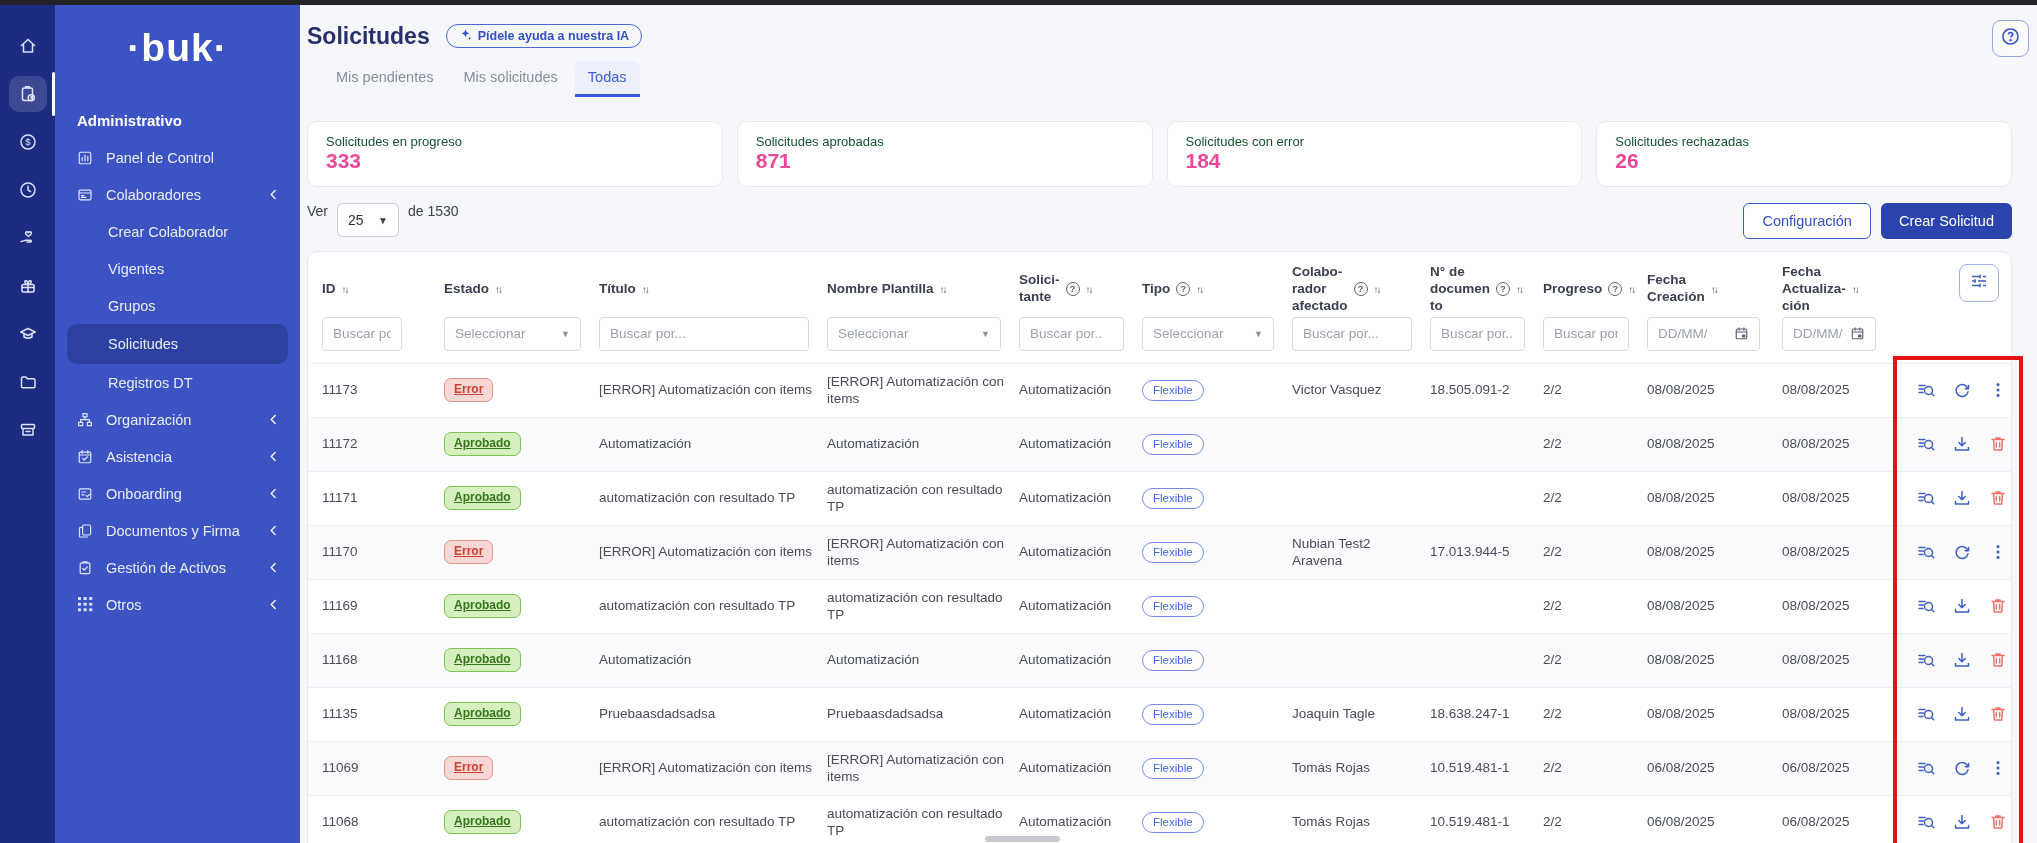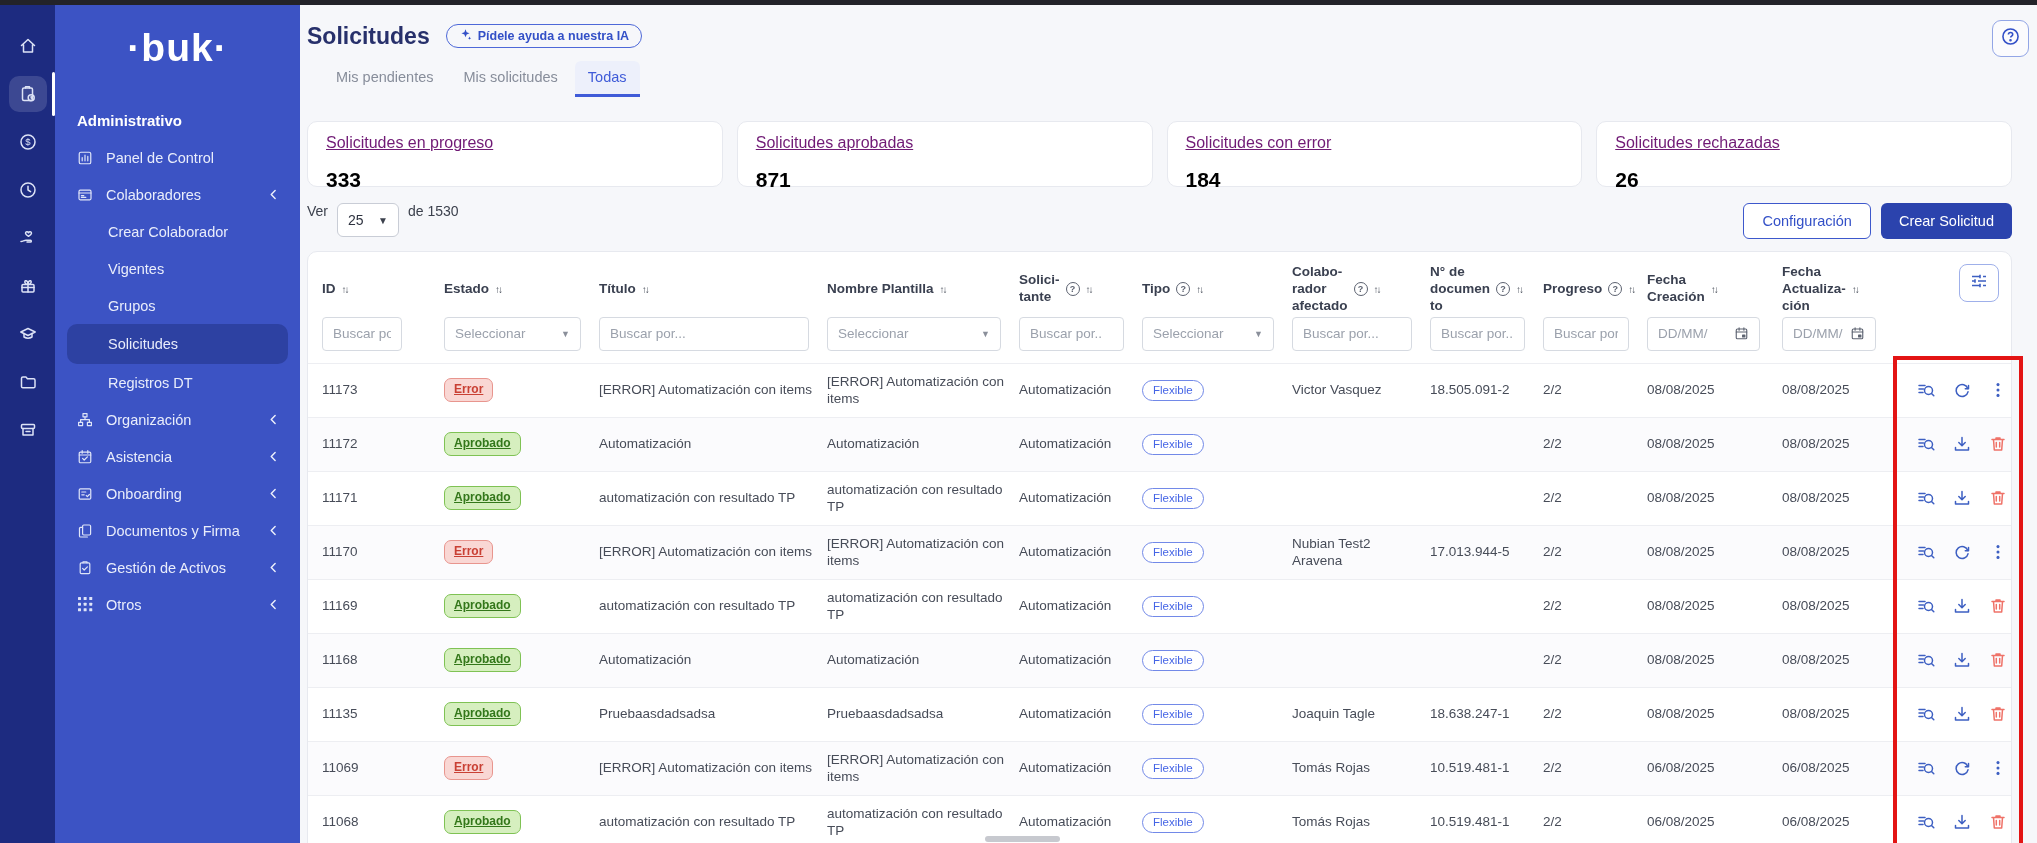--- a/index.html
+++ b/index.html
@@ -36,22 +36,22 @@
               padding:3px 12px; color:#3350c7; font-size:12.5px; font-weight:700; cursor:pointer; background:#f6f7fa; }
   .help-btn { position:absolute; right:8px; top:15px; width:37px; height:37px; border:1.4px solid #93a6e6; border-radius:9px;
               background:#fbfbfd; display:flex; align-items:center; justify-content:center; color:#3350c7; cursor:pointer; }
 
   .tabs { display:flex; margin-top:6px; padding-left:16px; gap:4px; }
   .tab { padding:8px 13px 9px; font-size:14.5px; color:#878d9a; cursor:pointer; border-bottom:3px solid transparent; }
   .tab.active { color:#3f5bd8; background:#edf0fb; border-radius:6px 6px 0 0; border-bottom:3px solid #3f5bd8; font-weight:500; }
 
   .stats { display:flex; gap:14px; margin-top:24px; }
   .stat-card { flex:1; background:#ffffff; border:1px solid #e7e9ef; border-radius:10px; padding:12px 18px; height:66px; }
-  .stat-label { font-size:16px; color:#701a75;text-decoration:underline; }
-  .stat-value { font-size:21px; font-weight:700; color:#000000; margin-top:16px; }
+  .stat-label { font-size:13px; color:#14532d; }
+  .stat-value { font-size:21px; font-weight:700; color:#ec4899; margin-top:0; }
 
   .toolbar { display:flex; margin-top:16px; height:36px; font-size:14px; color:#3c414d; }
   .pagesize { margin:0 9px; width:62px; height:34px; border:1px solid #c9cdd6; border-radius:6px; background:#fff;
               display:flex; align-items:center; padding:0 10px; cursor:pointer; color:#2e3340; }
   .pagesize .caret { margin-left:auto; font-size:10px; color:#3c414d; }
   .toolbar .spacer { flex:1; }
   .btn-outline { border:1.4px solid #3d58cc; color:#3350c7; background:#fff; border-radius:6px; padding:8px 18px;
                  font-size:14.5px; font-weight:500; cursor:pointer; }
   .btn-solid { background:#2b43ad; color:#ffffff; border:none; border-radius:6px; padding:9px 18px; font-size:14.5px;
                font-weight:500; margin-left:10px; cursor:pointer; }

